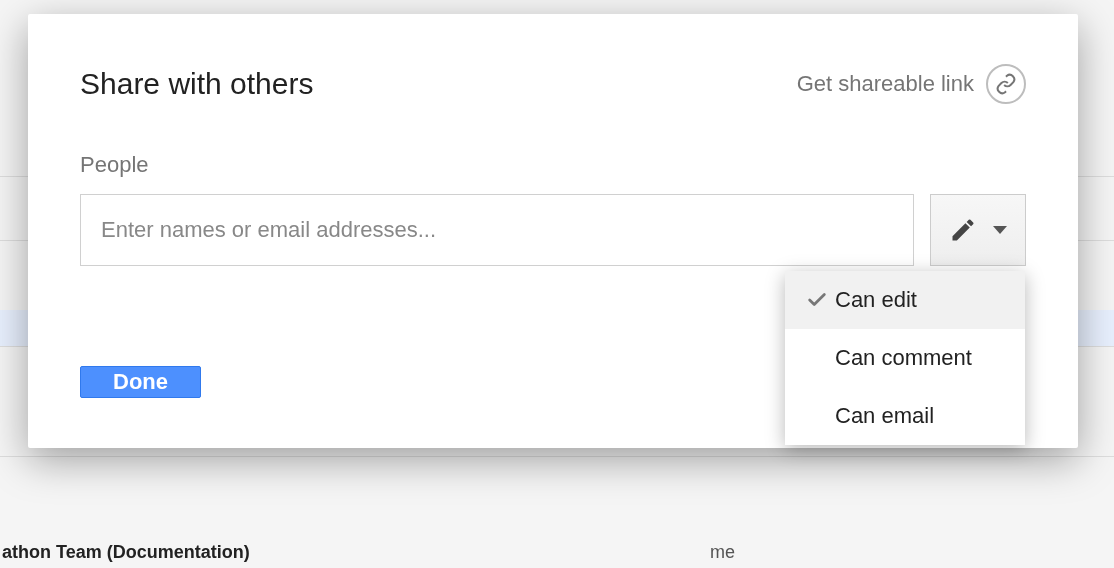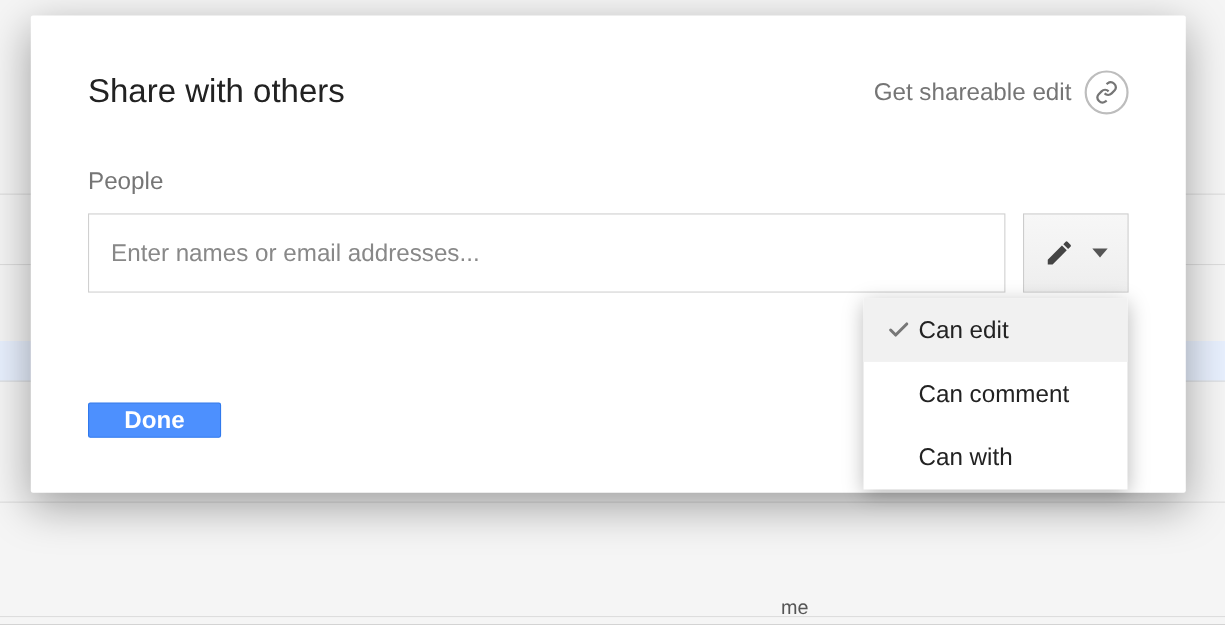--- a/index.html
+++ b/index.html
@@ -156,29 +156,30 @@
   </style>
 </head>
 <body>
 
 <div class="background-content">
   <div class="bg-row" style="top: 140px;"></div>
   <div class="bg-row" style="top: 204px;"></div>
   <div class="bg-row" style="top: 310px; background:#e8f0fe;"></div>
   <div class="bg-row" style="top: 420px;"></div>
   <div class="bg-row" style="top: 524px; font-weight:bold; padding-left:2px;">
+    <span>athon Team (Documentation)</span>
     <span style="position:absolute; left:710px; top:18px; font-weight:normal; color:#555;">me</span>
   </div>
 </div>
 
 <div class="modal">
   <div class="modal-header">
     <div class="modal-title">Share with others</div>
     <div class="shareable-link">
-      <span class="shareable-link-text">Get shareable edit</span>
+      <span class="shareable-link-text">Get shareable link</span>
       <span class="link-icon-circle">
         <svg width="22" height="22" viewBox="0 0 24 24" fill="none" stroke="#757575" stroke-width="2.2">
           <path d="M10 13a5 5 0 0 0 7 0l3-3a5 5 0 0 0-7-7l-1 1"></path>
           <path d="M14 11a5 5 0 0 0-7 0l-3 3a5 5 0 0 0 7 7l1-1"></path>
         </svg>
       </span>
     </div>
   </div>
 
   <div class="people-label">People</div>
@@ -201,20 +202,20 @@
             </svg>
           </span>
           <span>Can edit</span>
         </div>
         <div class="dropdown-item">
           <span class="check-slot"></span>
           <span>Can comment</span>
         </div>
         <div class="dropdown-item">
           <span class="check-slot"></span>
-          <span>Can with</span>
+          <span>Can email</span>
         </div>
       </div>
     </div>
   </div>
 
   <button class="done-btn">Done</button>
 </div>
 
 </body></html>

